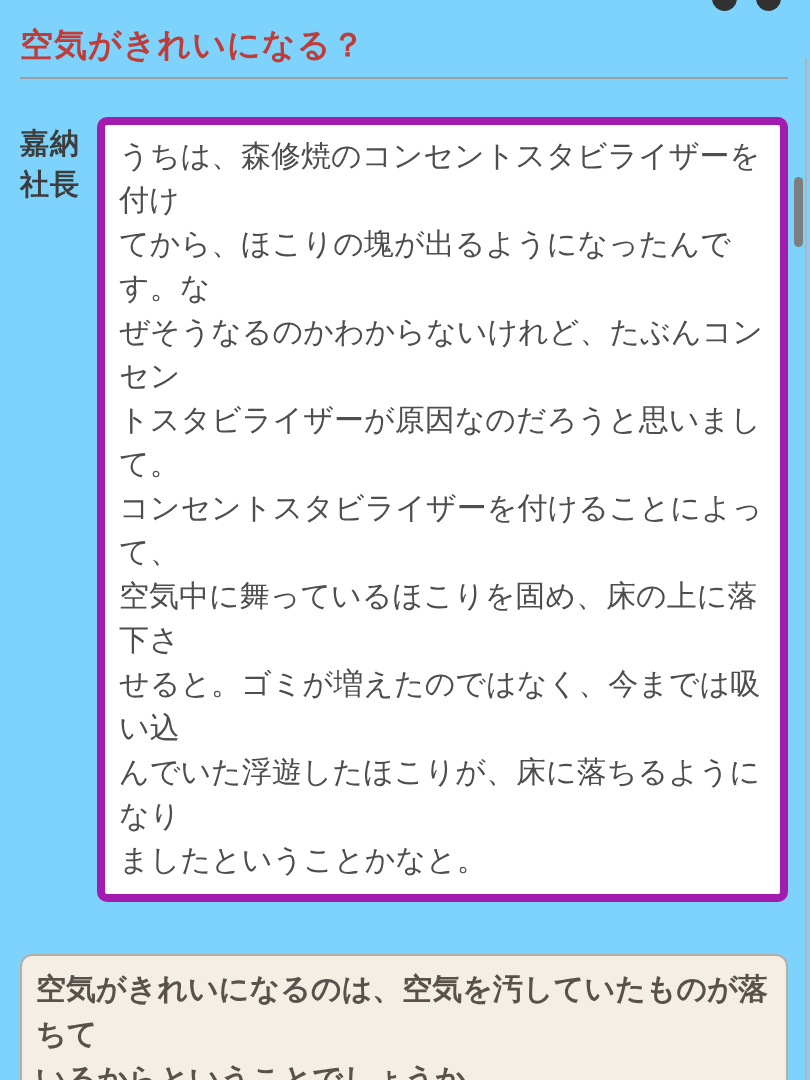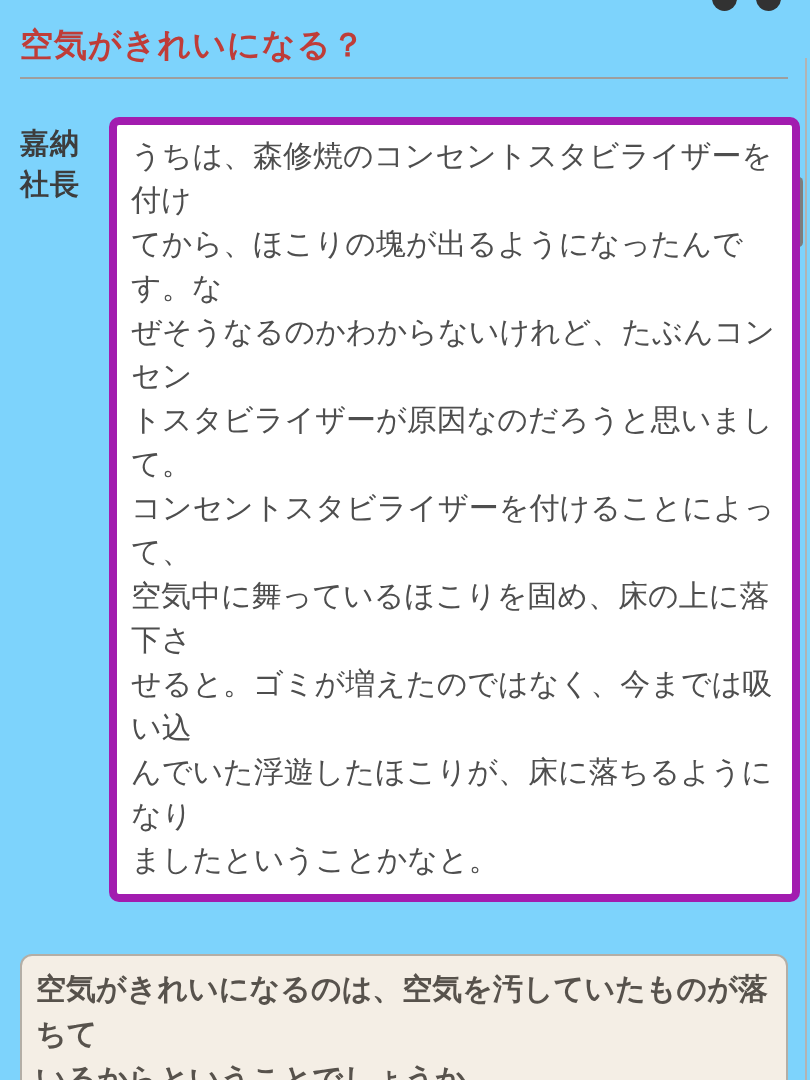--- a/index.html
+++ b/index.html
@@ -20,21 +20,21 @@
   .content{position:absolute;left:20px;top:0;width:768px;}
   .heading{
     margin:26px 0 0 0;
     font-size:33px;line-height:38px;font-weight:bold;
     color:#bf3c38;letter-spacing:1px;
     white-space:pre-line;
   }
   .heading-rule{height:2px;background:#9e9e9e;margin-top:13px;border:none;}
   
   .row{display:grid;grid-template-columns:77px 691px;align-items:start;}
-  .row-1{margin-top:38px;gap:12px;}
+  .row-1{margin-top:38px;}
   .speaker{
     font-size:29px;line-height:41px;font-weight:bold;color:#3d3d3d;
     padding-top:6px;white-space:pre-line;letter-spacing:1px;
   }
   .bubble{
     border:8px solid #a21caf;border-radius:10px;background:#ffffff;
     color:#4e4e4e;font-size:30px;
     padding:9px 16px 12px 14px;
     white-space:pre-line;overflow-wrap:anywhere;
     box-sizing:border-box;

